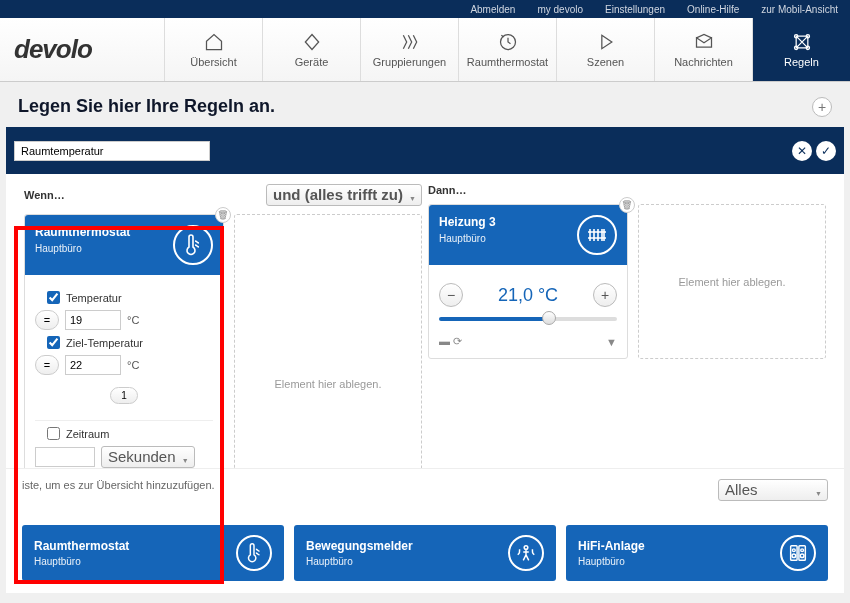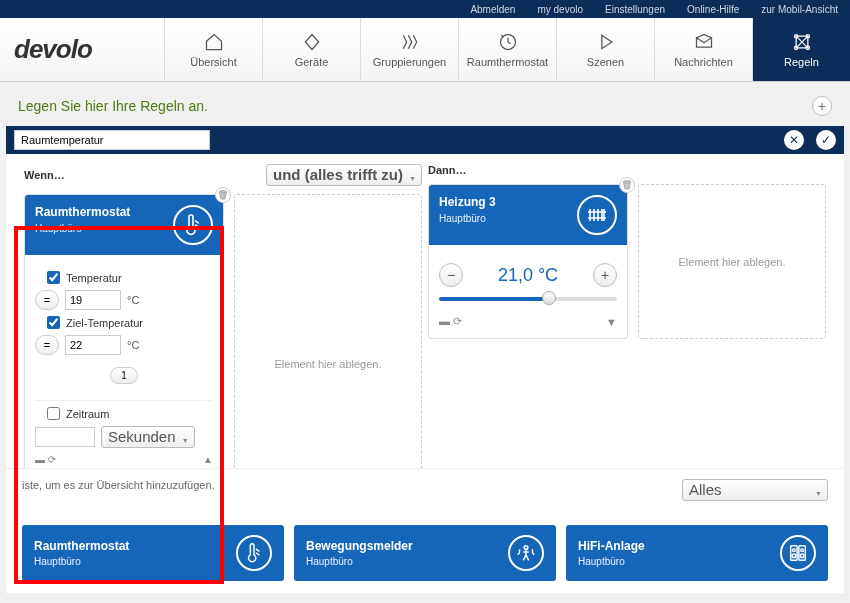--- a/index.html
+++ b/index.html
@@ -5,24 +5,24 @@
 *{box-sizing:border-box;margin:0;padding:0;font-family:Arial,sans-serif}
 body{background:#f0f0f0;width:850px;height:603px;overflow:hidden;position:relative}
 .topbar{background:#0a2d5a;height:18px;display:flex;justify-content:flex-end;align-items:center;padding-right:12px;gap:22px}
 .topbar a{color:#d0d6e0;font-size:10px;text-decoration:none}
 .navbar{background:linear-gradient(#fff,#f5f5f5);height:64px;display:flex;border-bottom:1px solid #ccc}
 .logo{width:164px;display:flex;align-items:center;padding-left:14px;font-weight:bold;font-size:26px;font-style:italic;color:#333;letter-spacing:-1px}
 .navitem{flex:1;display:flex;flex-direction:column;align-items:center;justify-content:center;gap:4px;border-left:1px solid #ddd;cursor:pointer;font-size:11px;color:#555}
 .navitem.active{background:#0a2d5a;color:#fff}
 .navicon{width:20px;height:20px;display:flex;align-items:center;justify-content:center}
 .pagehead{padding:14px 18px 10px;display:flex;justify-content:space-between;align-items:center}
-.pagehead h2{font-size:14px;font-weight:normal;color:#4d7c0f}
+.pagehead h2{font-size:18px;font-weight:bold;color:#0f172a}
 .addbtn{width:20px;height:20px;border-radius:50%;background:#fff;border:1px solid #bbb;display:flex;align-items:center;justify-content:center;font-size:14px;color:#777;cursor:pointer}
 .ruleblock{margin:0 6px}
-.rulehead{background:#0a2d5a;height:28px;display:flex;align-items:center;padding:0 8px;gap:8px}
+.rulehead{background:#0a2d5a;height:47px;display:flex;align-items:center;padding:0 8px;}
 .rulehead input{flex:0 0 196px;height:20px;padding:0 6px;font-size:11px;border:1px solid #ccc}
 .circlebtn{width:20px;height:20px;border-radius:50%;background:#fff;display:flex;align-items:center;justify-content:center;cursor:pointer;font-size:12px;color:#0a2d5a;margin-left:4px}
 .rulebody{background:#fff;padding:10px 18px 16px;display:flex;gap:6px}
 .col{flex:1}
 .colhead{font-size:11px;font-weight:bold;color:#333;margin-bottom:8px;display:flex;align-items:center;gap:8px}
 .sel{height:22px;border:1px solid #bbb;background:linear-gradient(#fff,#eee);border-radius:3px;font-size:15px;padding:0 18px 0 6px;position:relative;color:#555;line-height:20px}
 .sel:after{content:"▼";position:absolute;right:5px;top:4px;font-size:7px;color:#888}
 .cardrow{display:flex;gap:10px}
 .card{width:200px;background:#fff;border:1px solid #ddd;border-radius:3px;position:relative}
 .cardhead{background:#1565b8;color:#fff;padding:10px;border-radius:3px 3px 0 0;display:flex;justify-content:space-between}
@@ -45,21 +45,21 @@
 .rbtn{width:24px;height:24px;border-radius:50%;border:1px solid #bbb;background:linear-gradient(#fff,#eee);display:flex;align-items:center;justify-content:center;font-size:14px;cursor:pointer;color:#555}
 .tempval{color:#1565b8;font-size:18px;font-weight:500}
 .slider{height:4px;background:linear-gradient(to right,#1565b8 62%,#ddd 62%);border-radius:2px;margin:10px 0 14px;position:relative}
 .knob{position:absolute;left:62%;top:-6px;width:14px;height:14px;border-radius:50%;background:linear-gradient(#fff,#ddd);border:1px solid #aaa;transform:translateX(-50%)}
 .footrow{display:flex;justify-content:space-between;align-items:center;color:#888;font-size:11px}
 .cardfoot{display:flex;justify-content:space-between;align-items:center;margin-top:6px;color:#888;font-size:10px}
 .hl{position:absolute;border:4px solid #f00;z-index:10}
 .arrow{position:absolute;z-index:11}
 .bottombar{position:absolute;left:6px;right:6px;bottom:10px;background:#fff;padding:10px 16px 12px;border-top:1px solid #eee}
 .bbtext{font-size:11px;color:#666;display:flex;justify-content:space-between;margin-bottom:24px}
-.bbfilter{width:146px}
+.bbfilter{width:110px}
 .devrow{display:flex;gap:10px}
 .devcard{flex:1;background:#1565b8;color:#fff;border-radius:3px;padding:10px 12px;display:flex;justify-content:space-between;align-items:center}
 .devname{font-size:12px;font-weight:bold}
 .devsub{font-size:10px;margin-top:3px;opacity:.9}
 .devicon{width:36px;height:36px;border:2px solid #fff;border-radius:50%;display:flex;align-items:center;justify-content:center}
 svg{display:block}
 </style>
 </head>
 <body>
 

